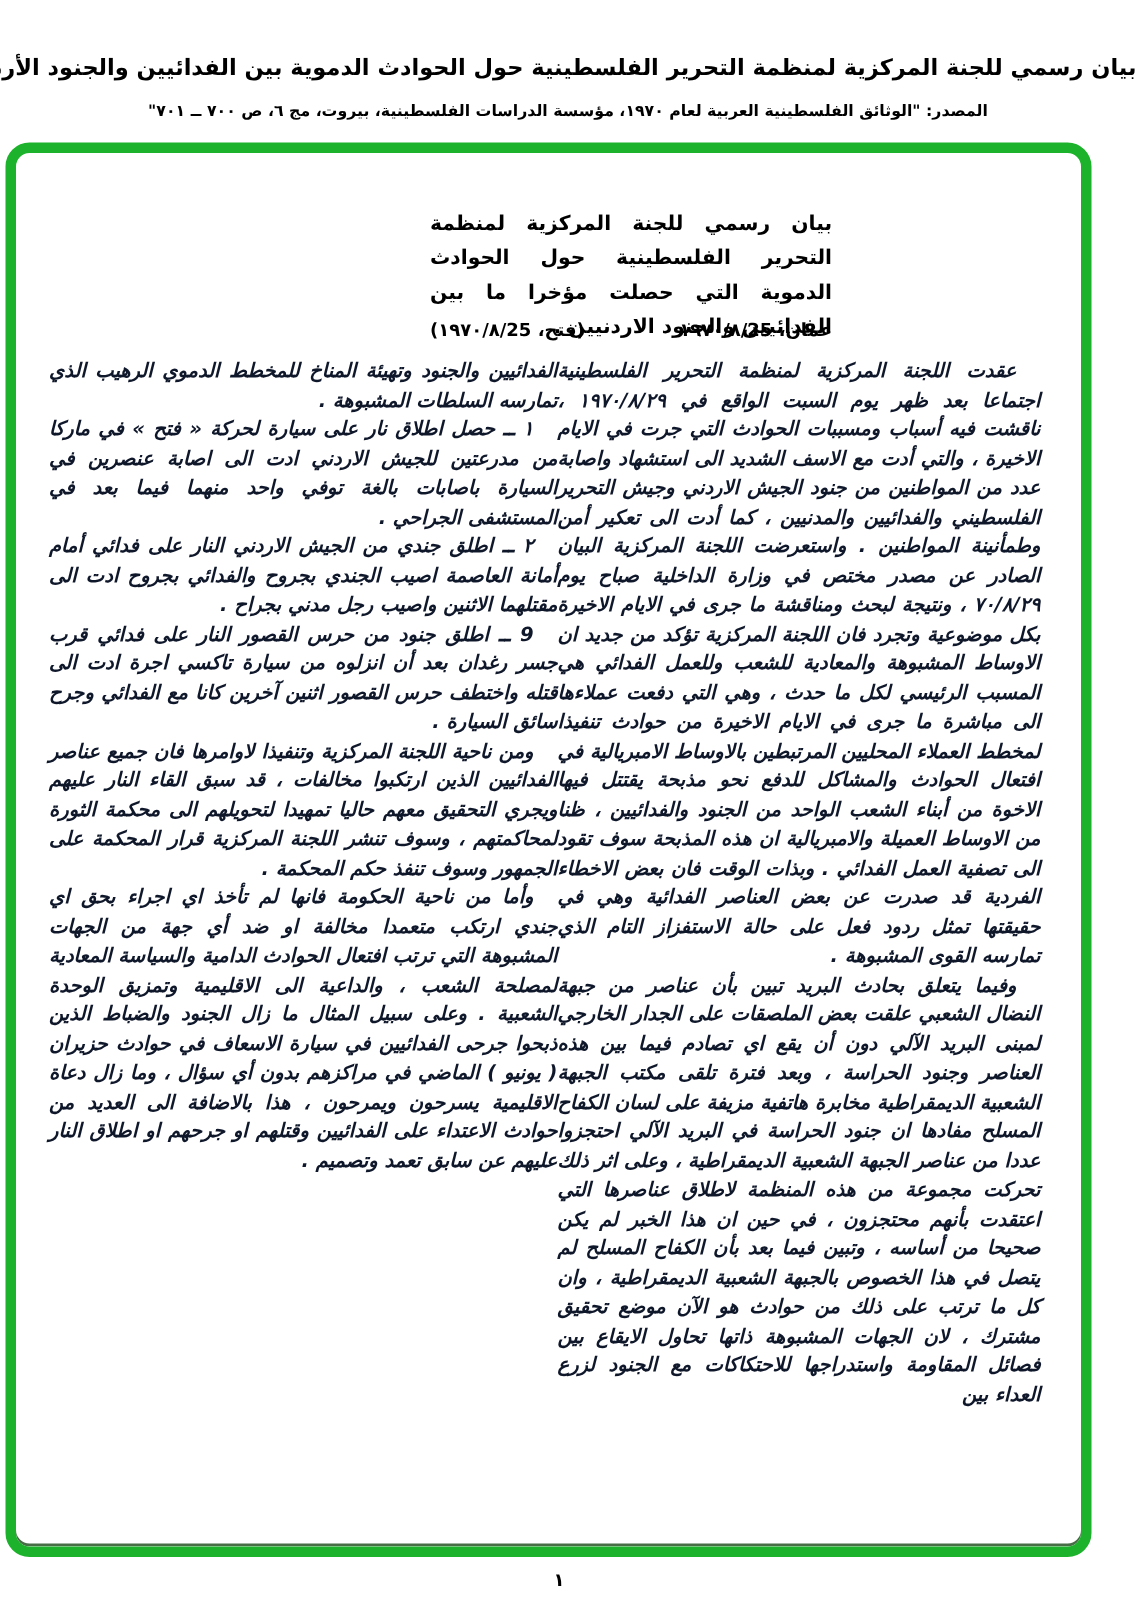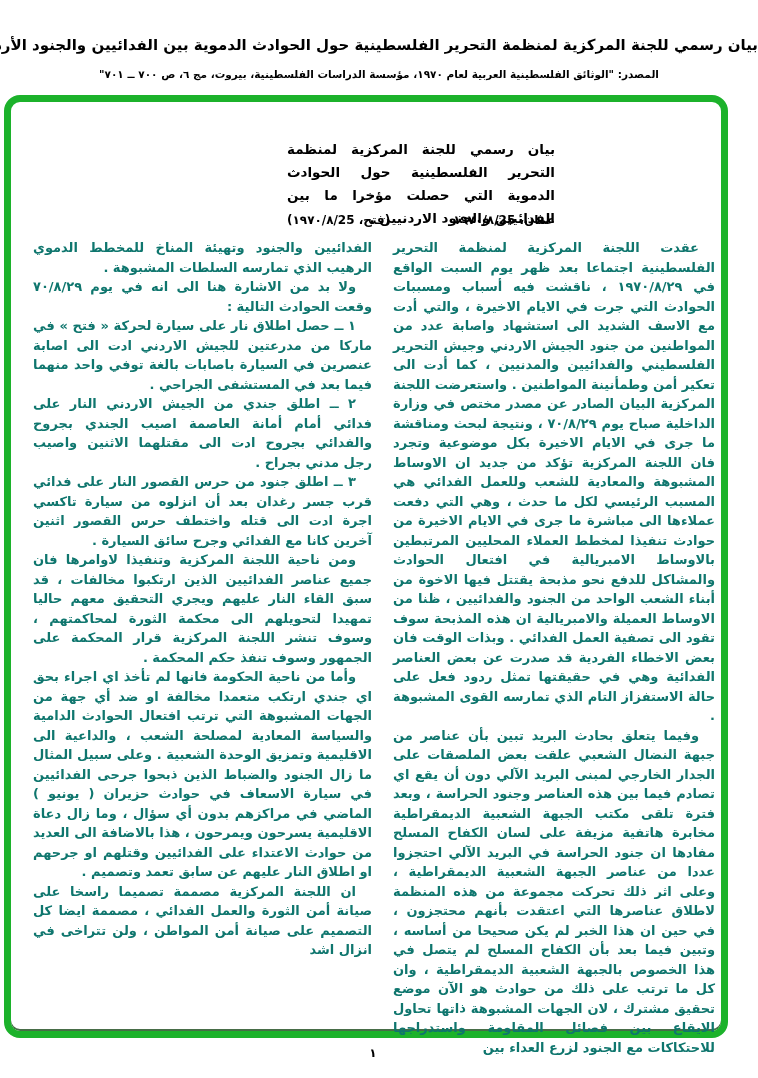--- a/index.html
+++ b/index.html
@@ -37,23 +37,23 @@
   }
   .dateline{
     position:absolute;top:111px;right:166px;width:268px;
     display:flex;justify-content:space-between;align-items:baseline;
     font-size:12px;font-weight:700;color:#000;
   }
 
   .body-col{
     position:absolute;top:136px;
     font-size:13px;font-weight:700;line-height:19.5px;
-    text-align:justify;color:#0f766e;
+    text-align:justify;color:#0f172a;font-style:italic;
   }
-  .col-right{right:6px;width:322px;}
+  .col-right{right:27px;width:322px;}
   .col-left{left:22px;width:339px;}
 
   .para{margin:0;padding:0;text-align:justify;}
   .para.indent{text-indent:16px;}
 
   .page-number{
     position:absolute;top:1046px;left:358px;width:30px;
     text-align:center;font-size:12px;font-weight:700;color:#000;
   }
 </style>
@@ -75,26 +75,24 @@
       <span>(فتح، ١٩٧٠/٨/25)</span>
     </div>
 
     <div class="body-col col-right">
         <p class="para indent">عقدت اللجنة المركزية لمنظمة التحرير الفلسطينية اجتماعا بعد ظهر يوم السبت الواقع في ١٩٧٠/٨/٢٩ ، ناقشت فيه أسباب ومسببات الحوادث التي جرت في الايام الاخيرة ، والتي أدت مع الاسف الشديد الى استشهاد واصابة عدد من المواطنين من جنود الجيش الاردني وجيش التحرير الفلسطيني والفدائيين والمدنيين ، كما أدت الى تعكير أمن وطمأنينة المواطنين . واستعرضت اللجنة المركزية البيان الصادر عن مصدر مختص في وزارة الداخلية صباح يوم ٧٠/٨/٢٩ ، ونتيجة لبحث ومناقشة ما جرى في الايام الاخيرة بكل موضوعية وتجرد فان اللجنة المركزية تؤكد من جديد ان الاوساط المشبوهة والمعادية للشعب وللعمل الفدائي هي المسبب الرئيسي لكل ما حدث ، وهي التي دفعت عملاءها الى مباشرة ما جرى في الايام الاخيرة من حوادث تنفيذا لمخطط العملاء المحليين المرتبطين بالاوساط الامبريالية في افتعال الحوادث والمشاكل للدفع نحو مذبحة يقتتل فيها الاخوة من أبناء الشعب الواحد من الجنود والفدائيين ، ظنا من الاوساط العميلة والامبريالية ان هذه المذبحة سوف تقود الى تصفية العمل الفدائي . وبذات الوقت فان بعض الاخطاء الفردية قد صدرت عن بعض العناصر الفدائية وهي في حقيقتها تمثل ردود فعل على حالة الاستفزاز التام الذي تمارسه القوى المشبوهة .</p>
         <p class="para indent">وفيما يتعلق بحادث البريد تبين بأن عناصر من جبهة النضال الشعبي علقت بعض الملصقات على الجدار الخارجي لمبنى البريد الآلي دون أن يقع اي تصادم فيما بين هذه العناصر وجنود الحراسة ، وبعد فترة تلقى مكتب الجبهة الشعبية الديمقراطية مخابرة هاتفية مزيفة على لسان الكفاح المسلح مفادها ان جنود الحراسة في البريد الآلي احتجزوا عددا من عناصر الجبهة الشعبية الديمقراطية ، وعلى اثر ذلك تحركت مجموعة من هذه المنظمة لاطلاق عناصرها التي اعتقدت بأنهم محتجزون ، في حين ان هذا الخبر لم يكن صحيحا من أساسه ، وتبين فيما بعد بأن الكفاح المسلح لم يتصل في هذا الخصوص بالجبهة الشعبية الديمقراطية ، وان كل ما ترتب على ذلك من حوادث هو الآن موضع تحقيق مشترك ، لان الجهات المشبوهة ذاتها تحاول الايقاع بين فصائل المقاومة واستدراجها للاحتكاكات مع الجنود لزرع العداء بين</p>
       </div>
 
     <div class="body-col col-left">
         <p class="para">الفدائيين والجنود وتهيئة المناخ للمخطط الدموي الرهيب الذي تمارسه السلطات المشبوهة .</p>
-        <p class="para indent">ولا بد من الاشارة هنا الى انه في يوم ٧٠/٨/٢٩ وقعت الحوادث التالية :</p>
         <p class="para indent">١ ــ حصل اطلاق نار على سيارة لحركة « فتح » في ماركا من مدرعتين للجيش الاردني ادت الى اصابة عنصرين في السيارة باصابات بالغة توفي واحد منهما فيما بعد في المستشفى الجراحي .</p>
         <p class="para indent">٢ ــ اطلق جندي من الجيش الاردني النار على فدائي أمام أمانة العاصمة اصيب الجندي بجروح والفدائي بجروح ادت الى مقتلهما الاثنين واصيب رجل مدني بجراح .</p>
-        <p class="para indent">٣ ــ اطلق جنود من حرس القصور النار على فدائي قرب جسر رغدان بعد أن انزلوه من سيارة تاكسي اجرة ادت الى قتله واختطف حرس القصور اثنين آخرين كانا مع الفدائي وجرح سائق السيارة .</p>
+        <p class="para indent">9 ــ اطلق جنود من حرس القصور النار على فدائي قرب جسر رغدان بعد أن انزلوه من سيارة تاكسي اجرة ادت الى قتله واختطف حرس القصور اثنين آخرين كانا مع الفدائي وجرح سائق السيارة .</p>
         <p class="para indent">ومن ناحية اللجنة المركزية وتنفيذا لاوامرها فان جميع عناصر الفدائيين الذين ارتكبوا مخالفات ، قد سبق القاء النار عليهم ويجري التحقيق معهم حاليا تمهيدا لتحويلهم الى محكمة الثورة لمحاكمتهم ، وسوف تنشر اللجنة المركزية قرار المحكمة على الجمهور وسوف تنفذ حكم المحكمة .</p>
         <p class="para indent">وأما من ناحية الحكومة فانها لم تأخذ اي اجراء بحق اي جندي ارتكب متعمدا مخالفة او ضد أي جهة من الجهات المشبوهة التي ترتب افتعال الحوادث الدامية والسياسة المعادية لمصلحة الشعب ، والداعية الى الاقليمية وتمزيق الوحدة الشعبية . وعلى سبيل المثال ما زال الجنود والضباط الذين ذبحوا جرحى الفدائيين في سيارة الاسعاف في حوادث حزيران ( يونيو ) الماضي في مراكزهم بدون أي سؤال ، وما زال دعاة الاقليمية يسرحون ويمرحون ، هذا بالاضافة الى العديد من حوادث الاعتداء على الفدائيين وقتلهم او جرحهم او اطلاق النار عليهم عن سابق تعمد وتصميم .</p>
-        <p class="para indent">ان اللجنة المركزية مصممة تصميما راسخا على صيانة أمن الثورة والعمل الفدائي ، مصممة ايضا كل التصميم على صيانة أمن المواطن ، ولن تتراخى في انزال اشد</p>
       </div>
 
   </div>
 
   <div class="page-number">١</div>
 
 </div>
 
 </body></html>

